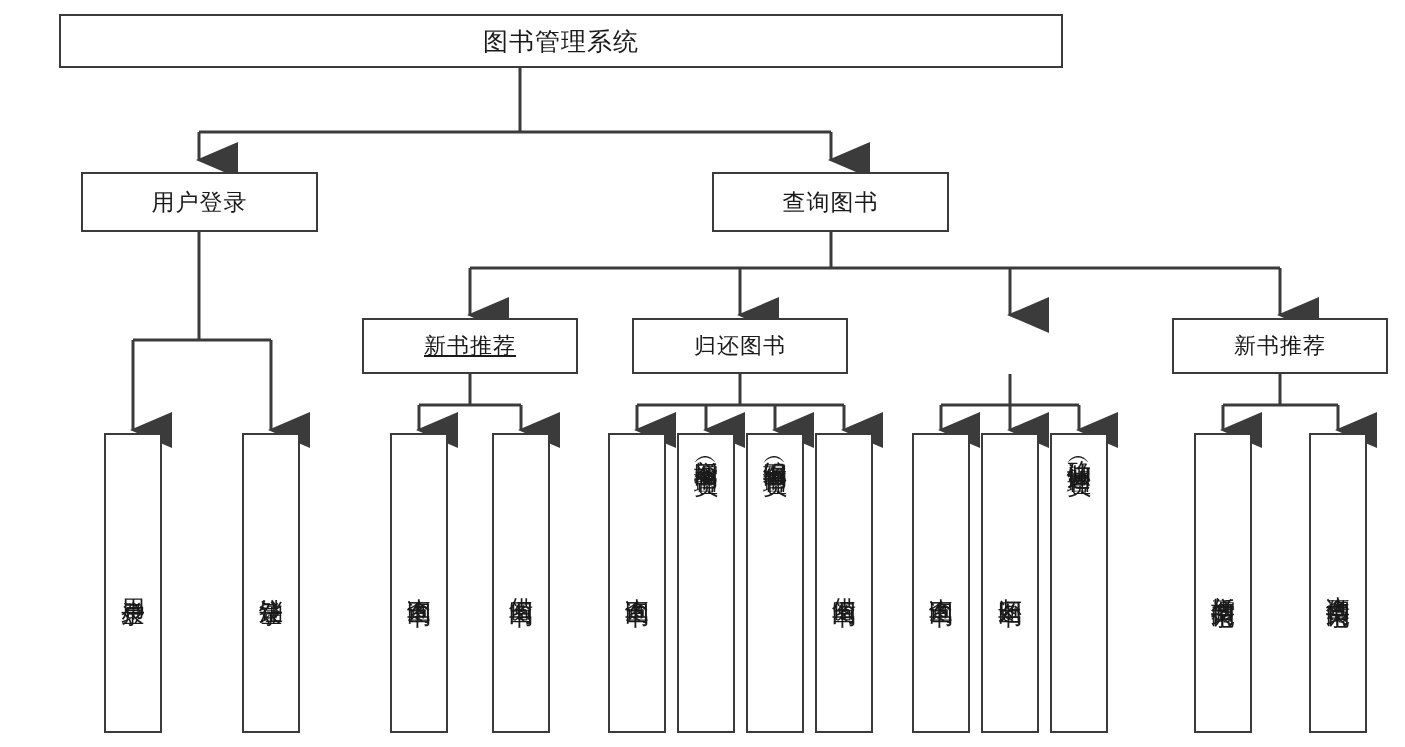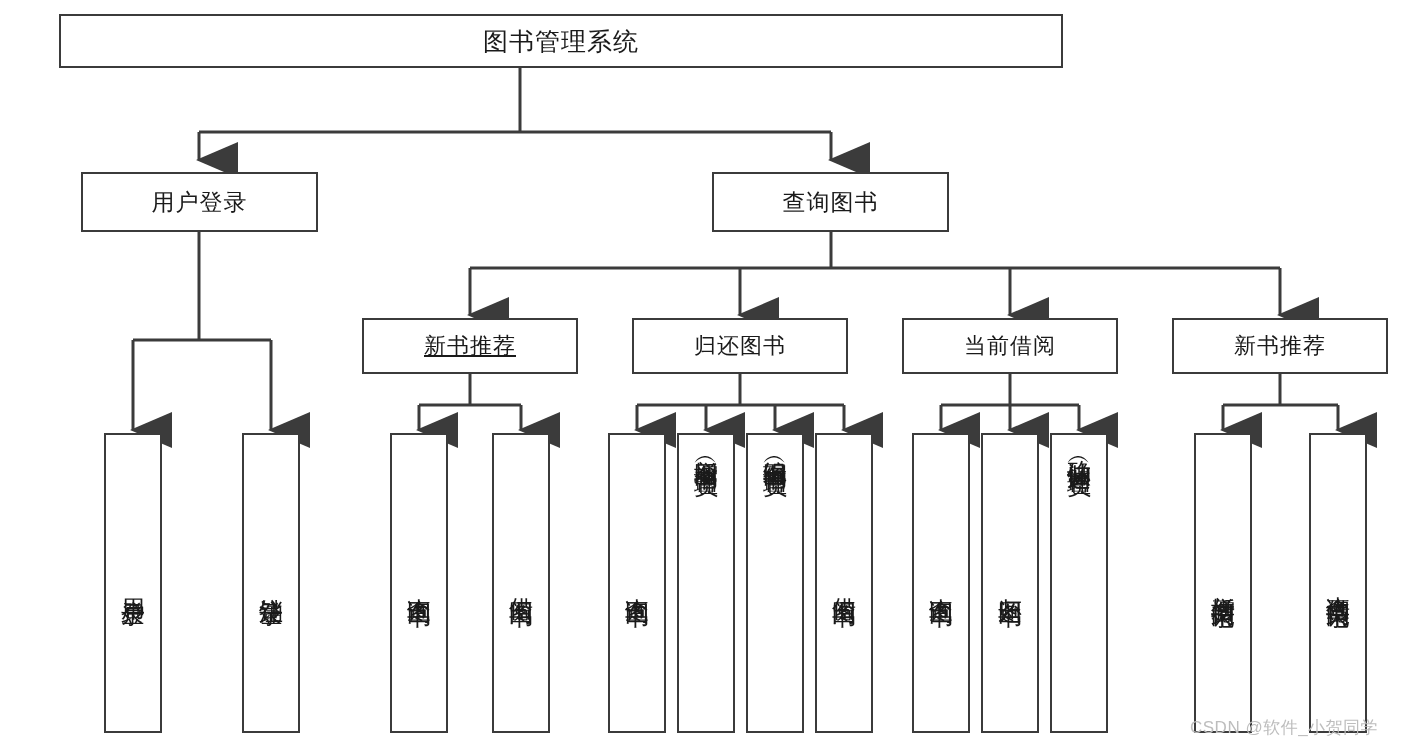--- a/index.html
+++ b/index.html
@@ -152,23 +152,20 @@
   <div class="node node-l2" style="left:712px; top:172px; width:237px; height:60px;">
     <span>查询图书</span>
   </div>
 
   <div class="node node-l3" style="left:362px; top:318px; width:216px; height:56px;text-decoration:underline;">
     <span>新书推荐</span>
   </div>
   <div class="node node-l3" style="left:632px; top:318px; width:216px; height:56px;">
     <span>归还图书</span>
   </div>
-  <div class="node node-l3" style="left:902px; top:318px; width:216px; height:56px;">
-    <span>当前借阅</span>
-  </div>
   <div class="node node-l3" style="left:1172px; top:318px; width:216px; height:56px;">
     <span>新书推荐</span>
   </div>
 
   <div class="node node-leaf leaf-mid" style="left:104px; top:433px; width:58px; height:300px;">
     <span class="vtext-wrap">
         <span class="vtext">用户登录</span>
       </span>
   </div>
   <div class="node node-leaf leaf-mid" style="left:242px; top:433px; width:58px; height:300px;">
@@ -229,15 +226,14 @@
     <span class="vtext-wrap">
         <span class="vtext">新增借阅记录</span>
       </span>
   </div>
   <div class="node node-leaf leaf-mid" style="left:1309px; top:433px; width:58px; height:300px;">
     <span class="vtext-wrap">
         <span class="vtext">查询借阅记录</span>
       </span>
   </div>
 
-  <div class="watermark" style="left:1190px; top:716px;">CSDN @软件_小贺同学</div>
 
 </div>
 
 </body></html>

